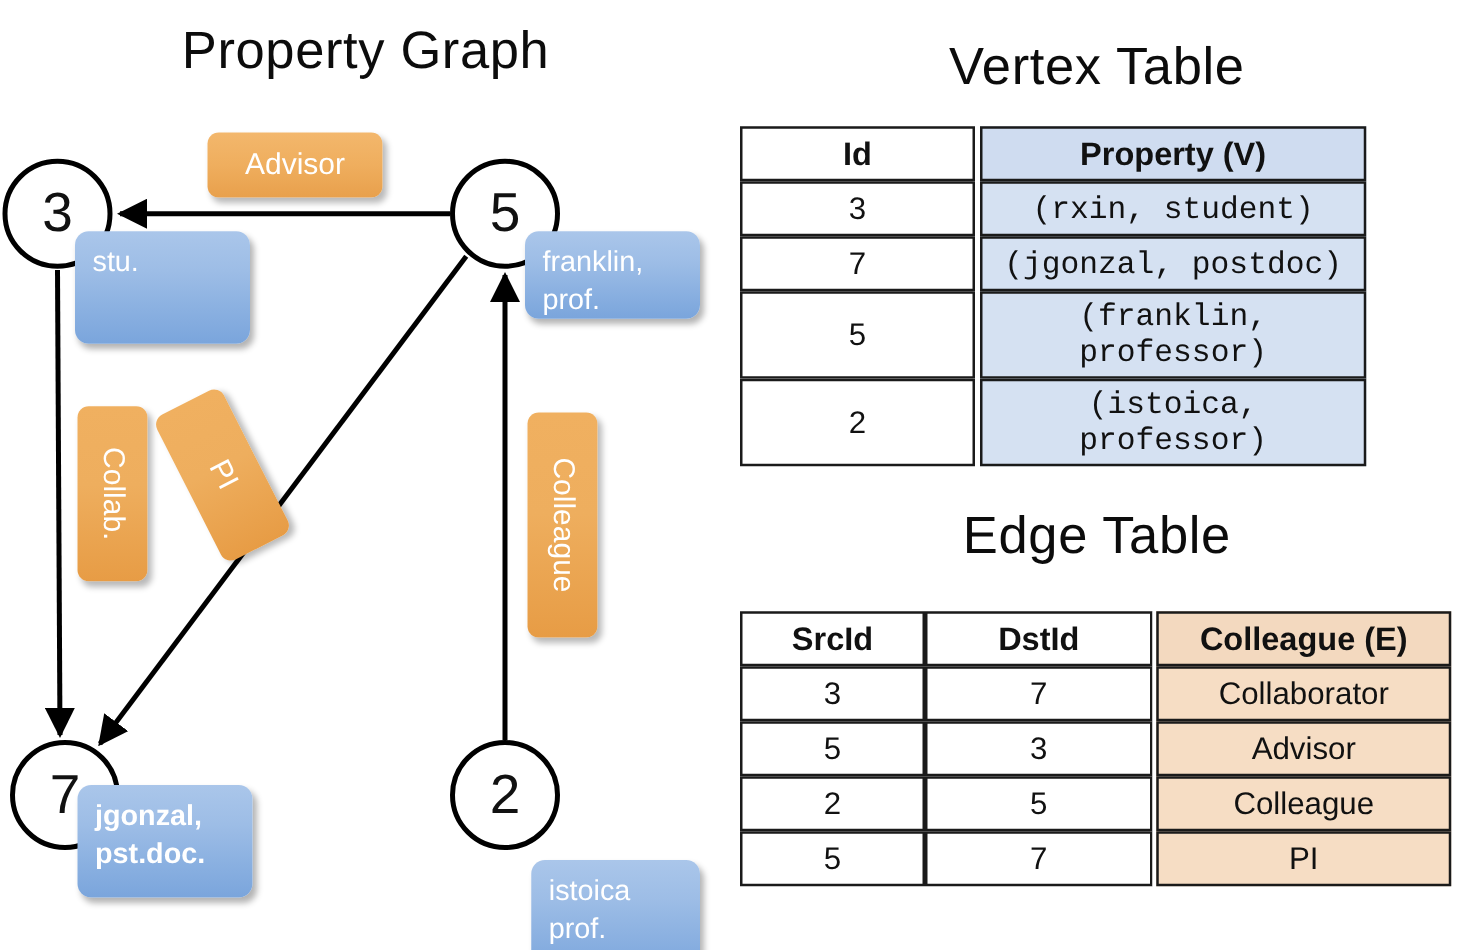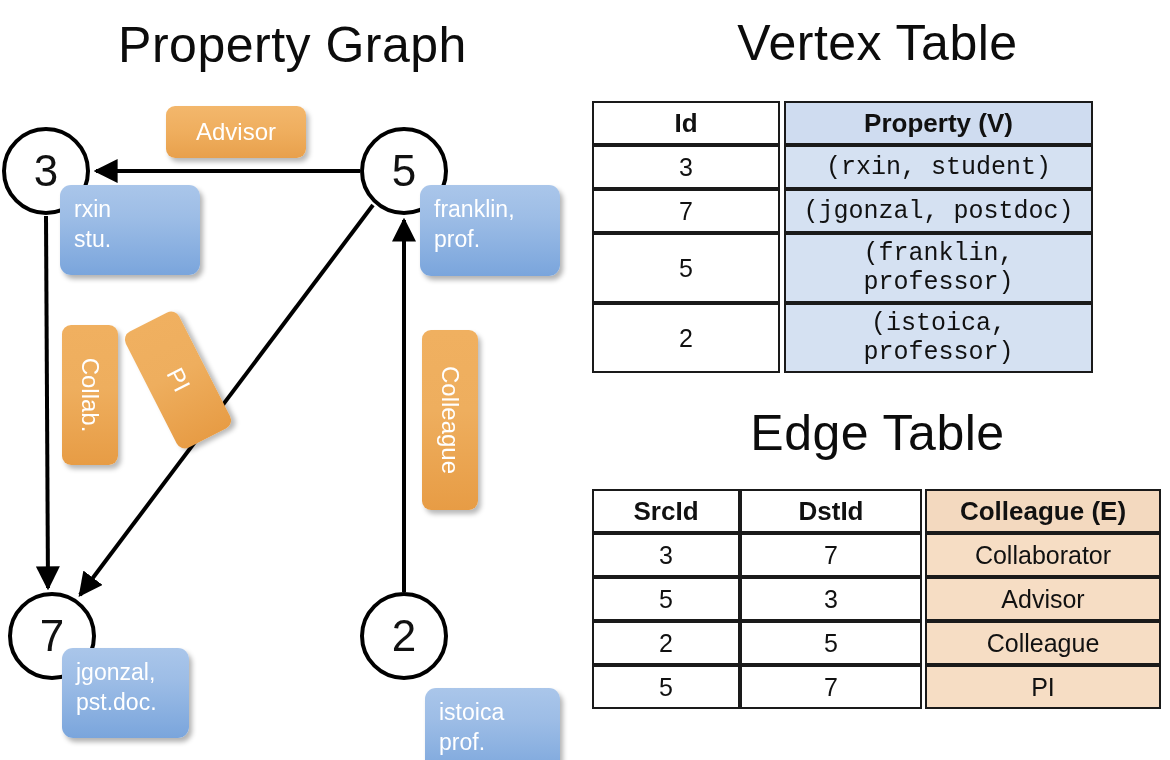--- a/index.html
+++ b/index.html
@@ -14,28 +14,28 @@
     overflow: hidden;
     font-family: "Liberation Sans", sans-serif;
     color: #000;
   }
 
   
   .title {
     position: absolute;
     font-family: "Liberation Sans", sans-serif;
     font-weight: 300;
-    font-size: 50px;
+    font-size: 42px;
     letter-spacing: 0.5px;
     color: #0c0c0c;
     white-space: nowrap;
     text-align: center;
   }
   #title-property-graph { left: 0px;   top: 16px;  width: 585px; }
-  #title-vertex-table   { left: 585px; top: 14px;  width: 585px; }
+  #title-vertex-table   { left: 585px; top: 29px;  width: 585px; }
   #title-edge-table     { left: 585px; top: 404px; width: 585px; }
 
   
   #graph-panel {
     position: absolute;
     left: 0; top: 0;
     width: 585px; height: 760px;
   }
   #graph-svg {
     position: absolute;
@@ -76,22 +76,22 @@
     color: #ffffff;
     font-size: 23px;
     font-weight: 300;
     font-family: "Liberation Sans", sans-serif;
     line-height: 1.3;
     padding: 10px 0 10px 14px;
     box-sizing: border-box;
     z-index: 4;
   }
   #vbox-rxin     { left: 60px;  top: 185px; width: 140px; height: 90px; }
-  #vbox-franklin { left: 420px; top: 185px; width: 140px; height: 91px; }
-  #vbox-jgonzal  { left: 62px;  top: 648px; width: 127px; height: 90px; }
+  #vbox-franklin { left: 420px; top: 185px; width: 140px; height: 70px; }
+  #vbox-jgonzal  { left: 62px;  top: 628px; width: 140px; height: 90px; font-weight: bold; }
   #vbox-istoica  { left: 425px; top: 688px; width: 135px; height: 90px; }
 
   
   .elabel {
     position: absolute;
     border-radius: 9px;
     background: linear-gradient(to bottom, #f0b060 0%, #eeae5e 45%, #e79c45 100%);
     box-shadow: 3px 4px 5px rgba(0,0,0,0.28);
     color: #ffffff;
     font-size: 24px;
@@ -193,21 +193,20 @@
 
     <line x1="404" y1="592" x2="404" y2="220" stroke="#000" stroke-width="4" marker-end="url(#arrow)"></line>
   </svg>
 
   <div class="node" id="node-3">3</div>
   <div class="node" id="node-5">5</div>
   <div class="node" id="node-7">7</div>
   <div class="node" id="node-2">2</div>
 
   <div class="vbox" id="vbox-rxin">
-    <div>rxin</div>
     <div>stu.</div>
   </div>
   <div class="vbox" id="vbox-franklin">
     <div>franklin,</div>
     <div>prof.</div>
   </div>
   <div class="vbox" id="vbox-jgonzal">
     <div>jgonzal,</div>
     <div>pst.doc.</div>
   </div>

